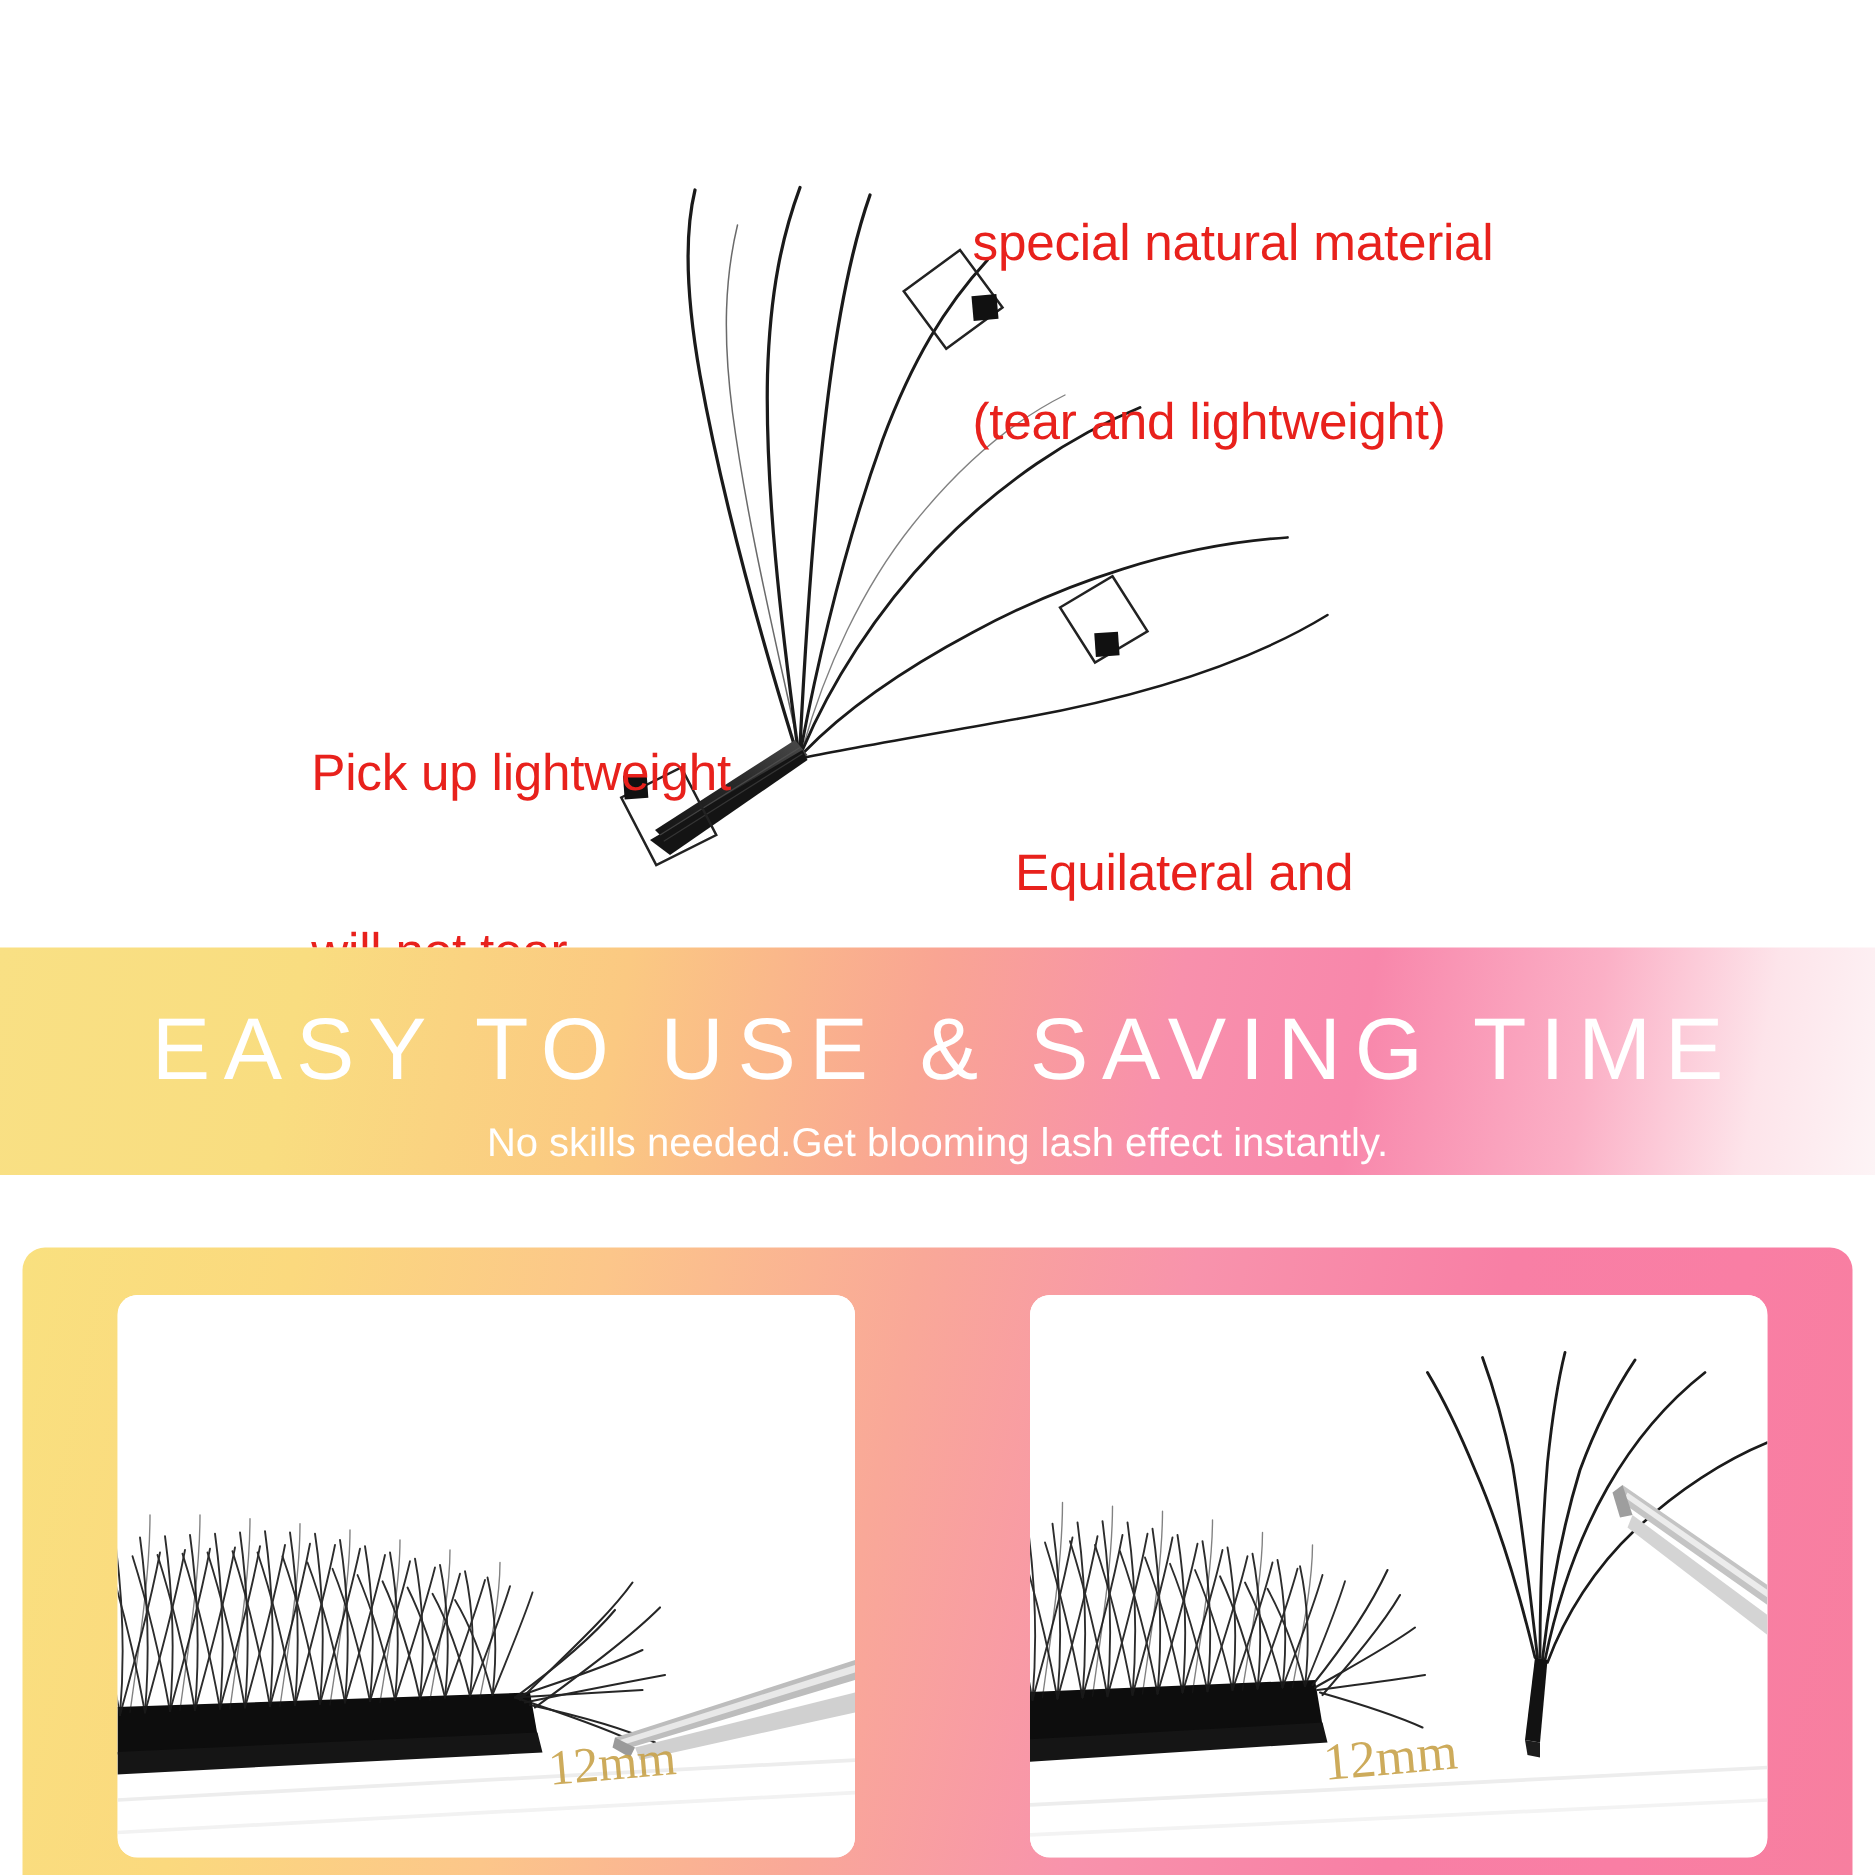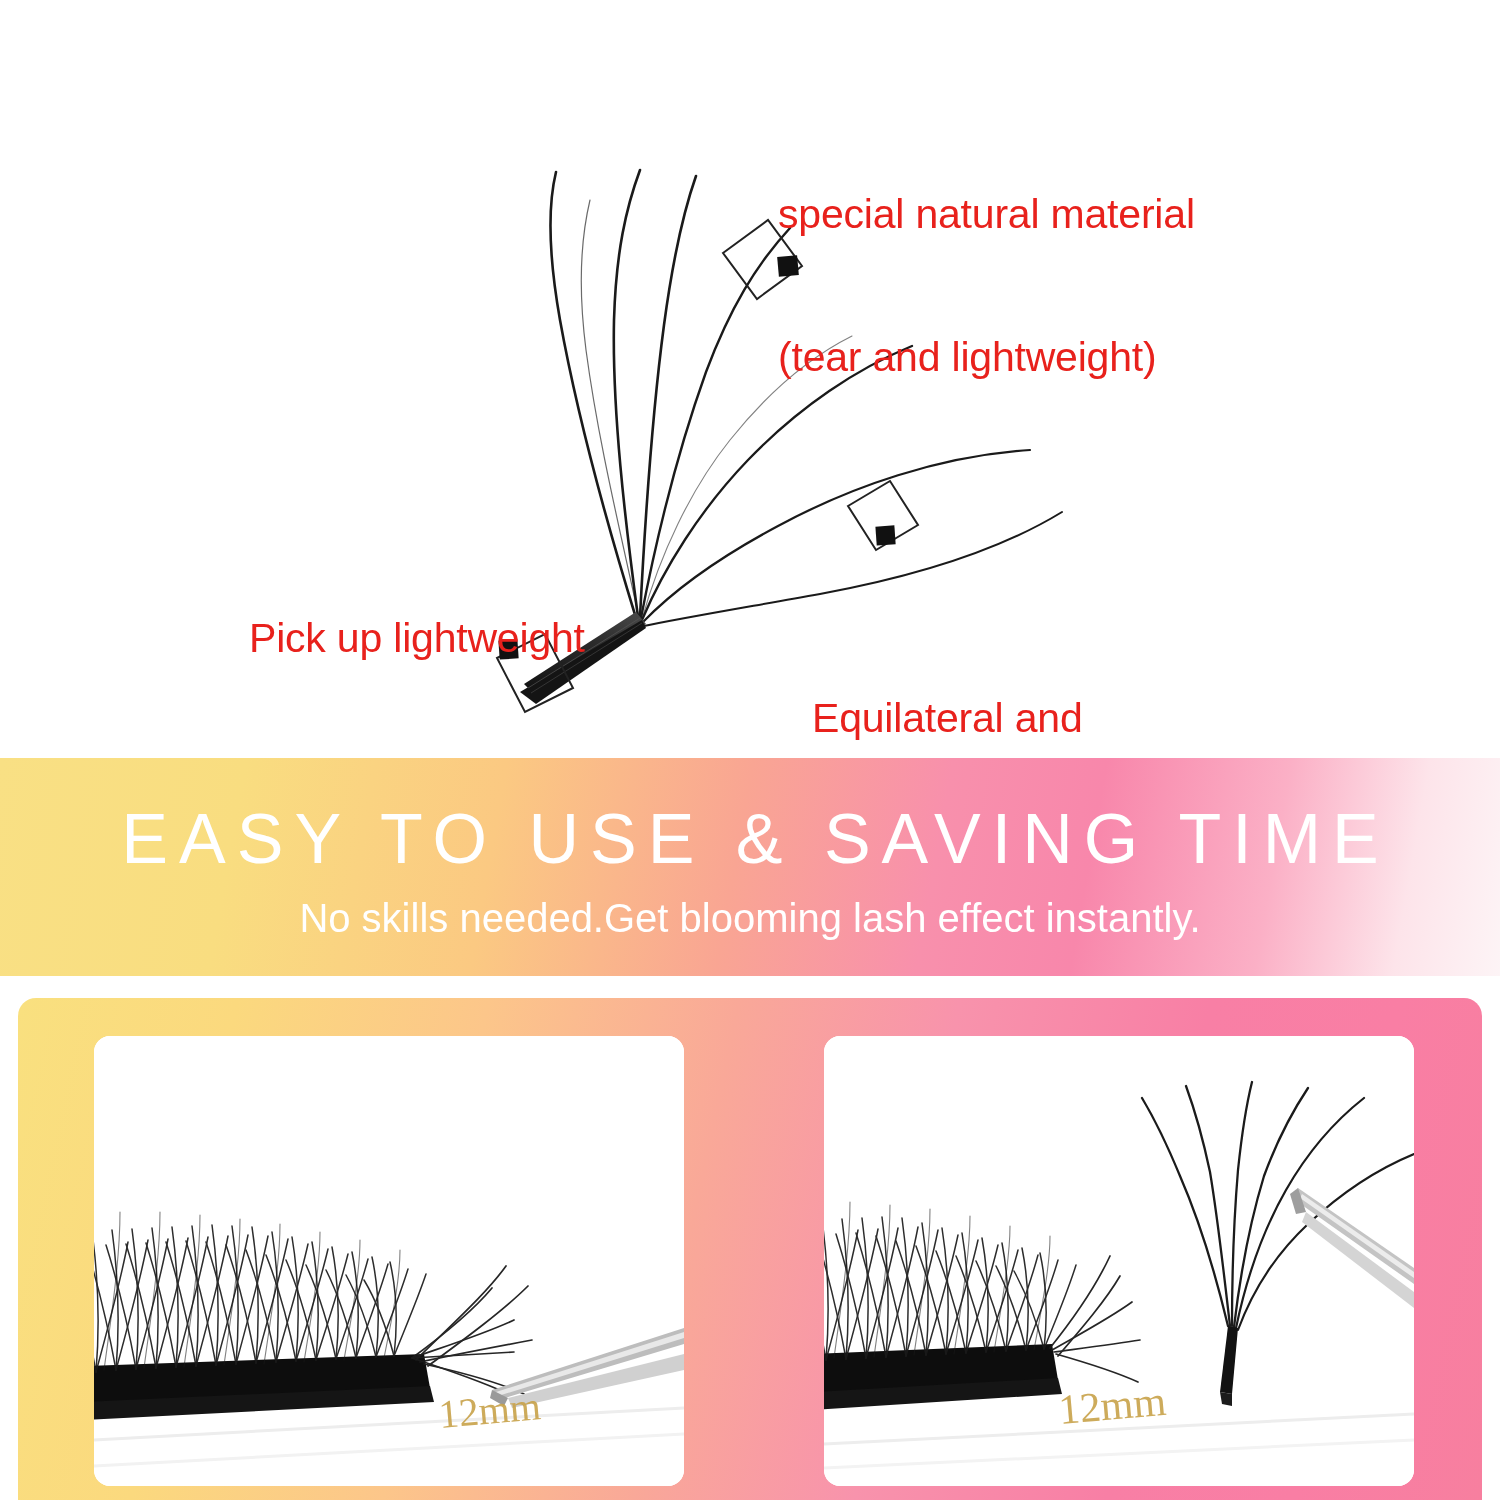--- a/index.html
+++ b/index.html
@@ -15,21 +15,20 @@
     position: relative;
   }
 
   
   #hero-section {
     position: absolute;
     left: 0; top: 0;
     width: 1500px; height: 758px;
     background: #ffffff;
     overflow: hidden;
-    margin-top: 20px;
   }
   #lash-fan-diagram {
     position: absolute;
     left: 0; top: 0;
     width: 1500px; height: 758px;
   }
   .callout {
     position: absolute;
     color: #e8211c;
     font-size: 41px;
@@ -46,21 +45,21 @@
     left: 249px; top: 500px;
   }
   #callout-equilateral {
     left: 812px; top: 580px;
   }
 
   
   #promo-banner {
     position: absolute;
     left: 0; top: 758px;
-    width: 1500px; height: 218px;
+    width: 1500px; height: 182px;
     background:
       linear-gradient(100deg,
         #f9e084 0%,
         #f9dd80 16%,
         #fbc982 33%,
         #f9a593 49%,
         #f890ac 62%,
         #f887ab 72%,
         #fbb0c6 84%,
         #fde4ea 93%,
@@ -79,21 +78,21 @@
     line-height: 1;
     white-space: pre;
     text-indent: 11px;
   }
   #banner-subtitle {
     position: absolute;
     left: 0; right: 0;
     top: 140px;
     text-align: center;
     color: #ffffff;
-    font-size: 40px;
+    font-size: 32px;
     font-weight: 400;
     letter-spacing: 0px;
     line-height: 1;
     white-space: pre;
   }
 
   
   #gallery-section {
     position: absolute;
     left: 18px; top: 998px;

